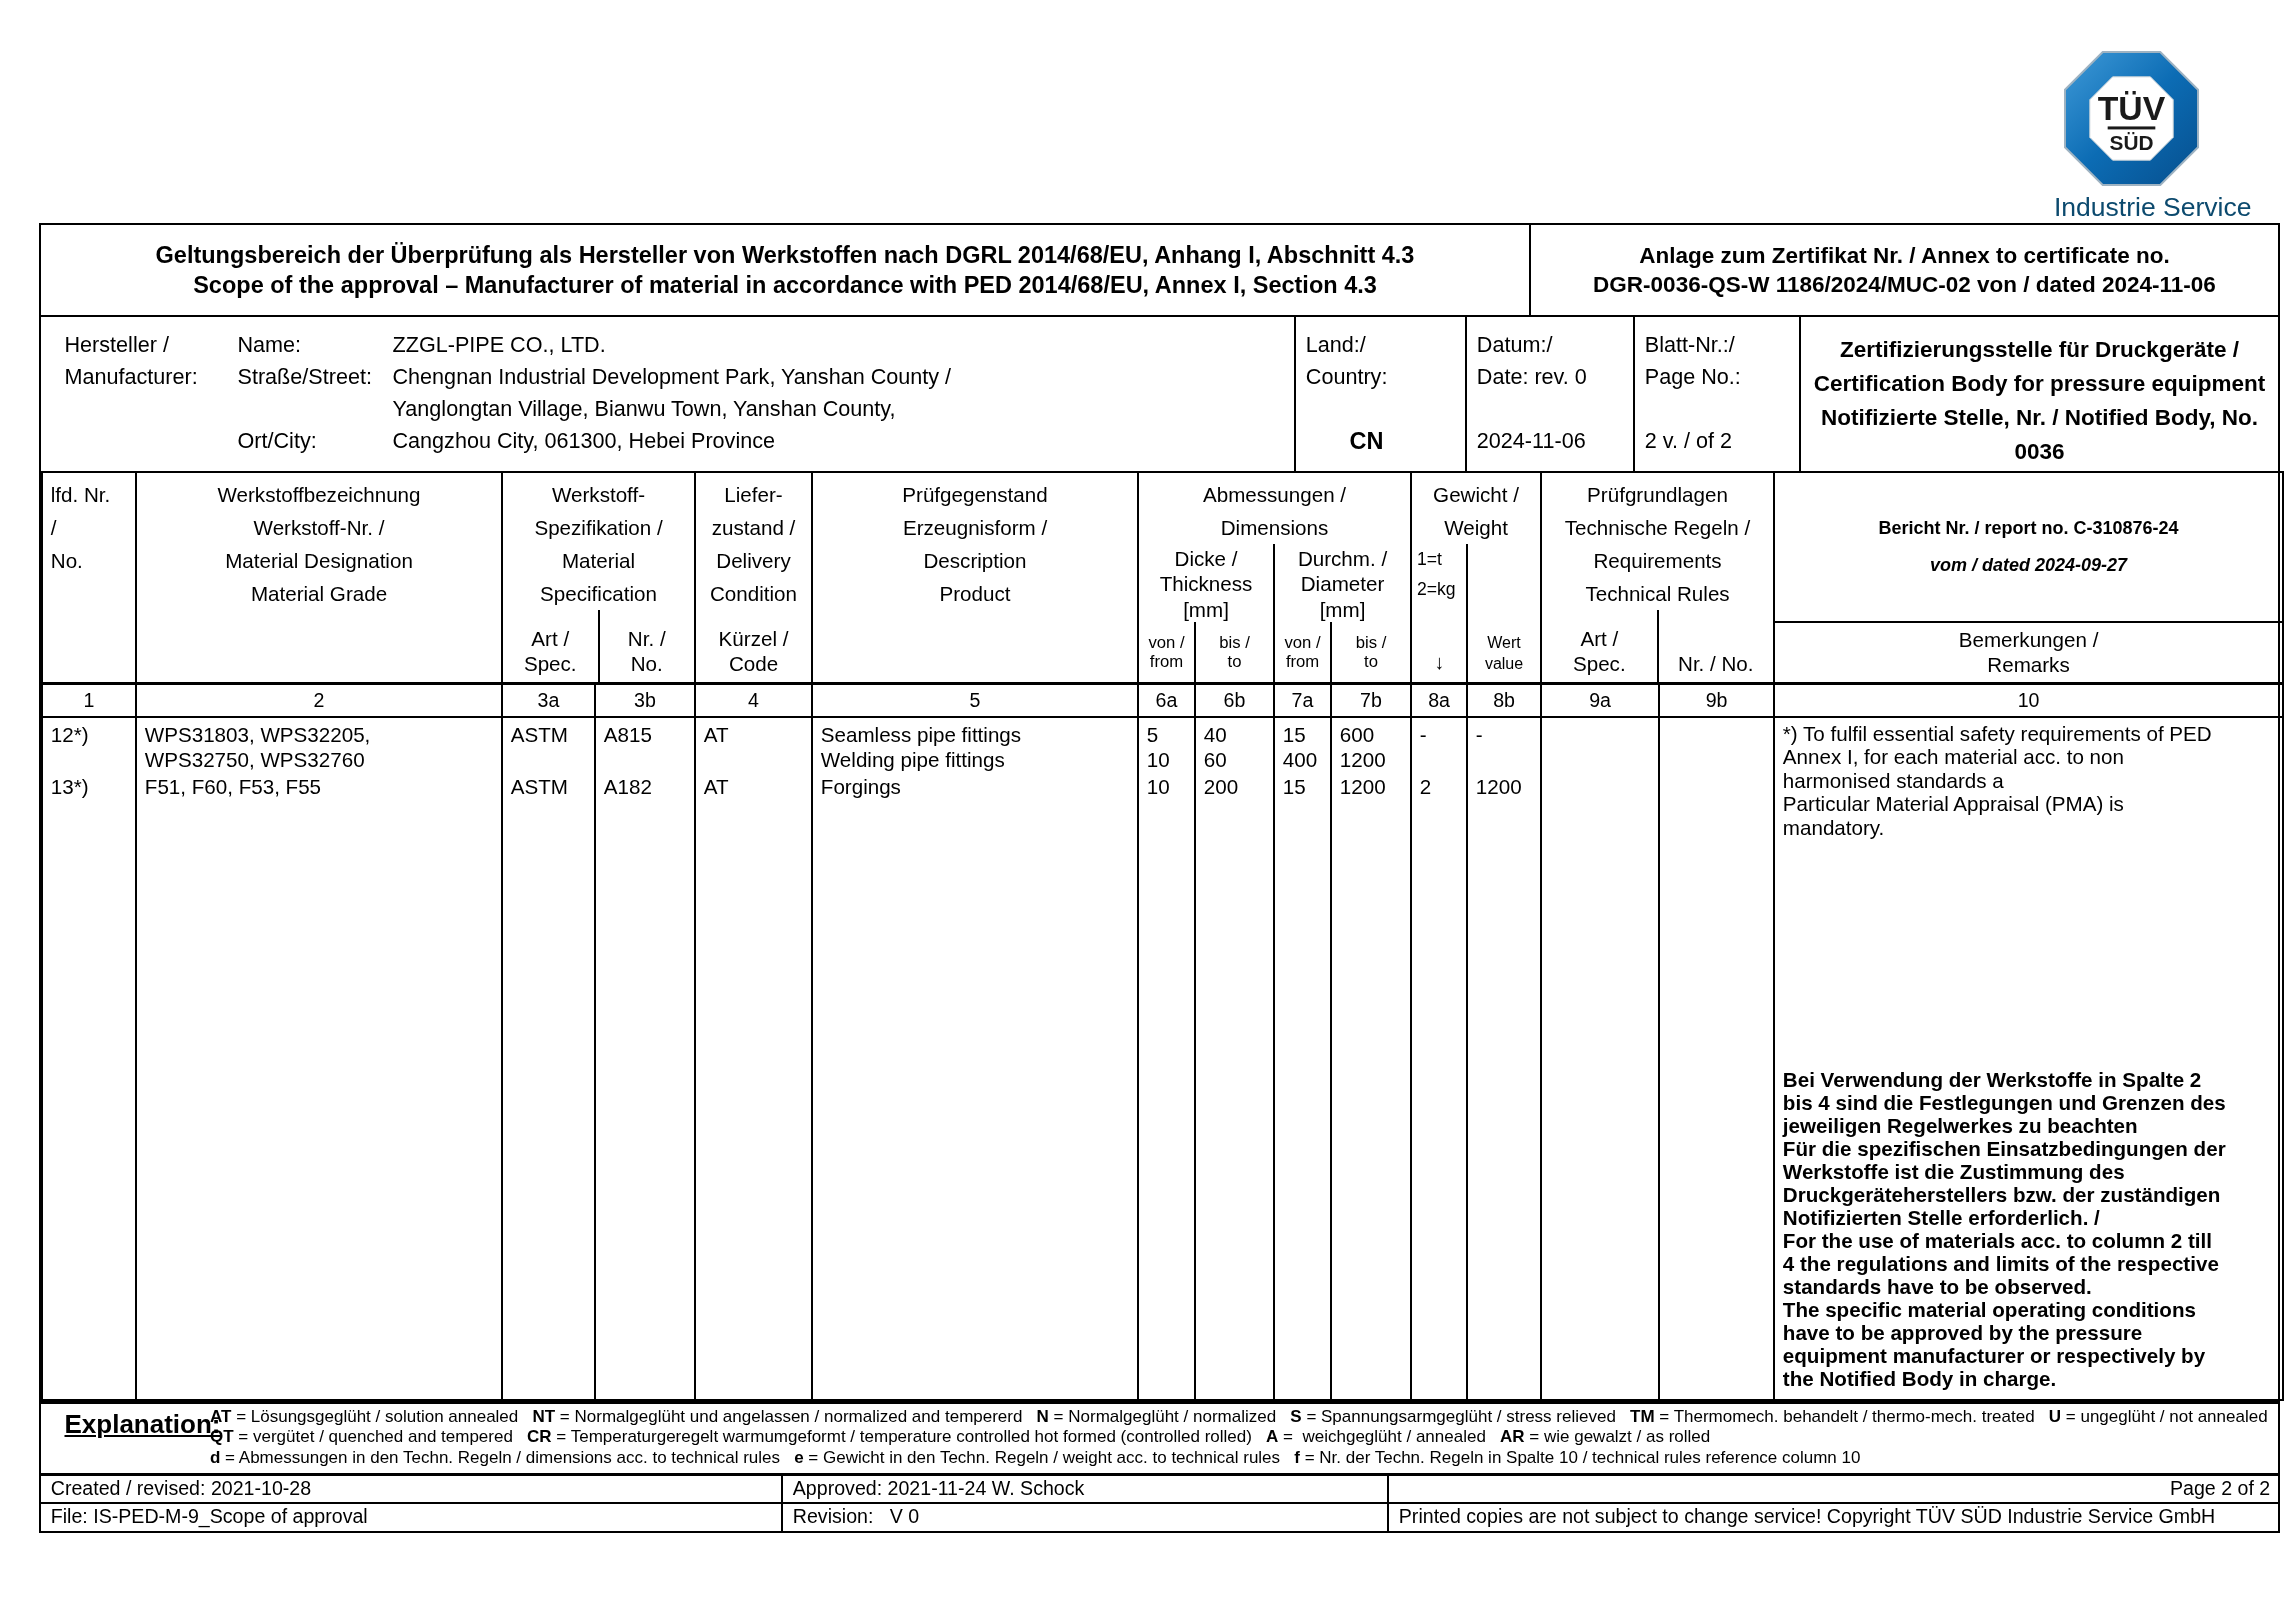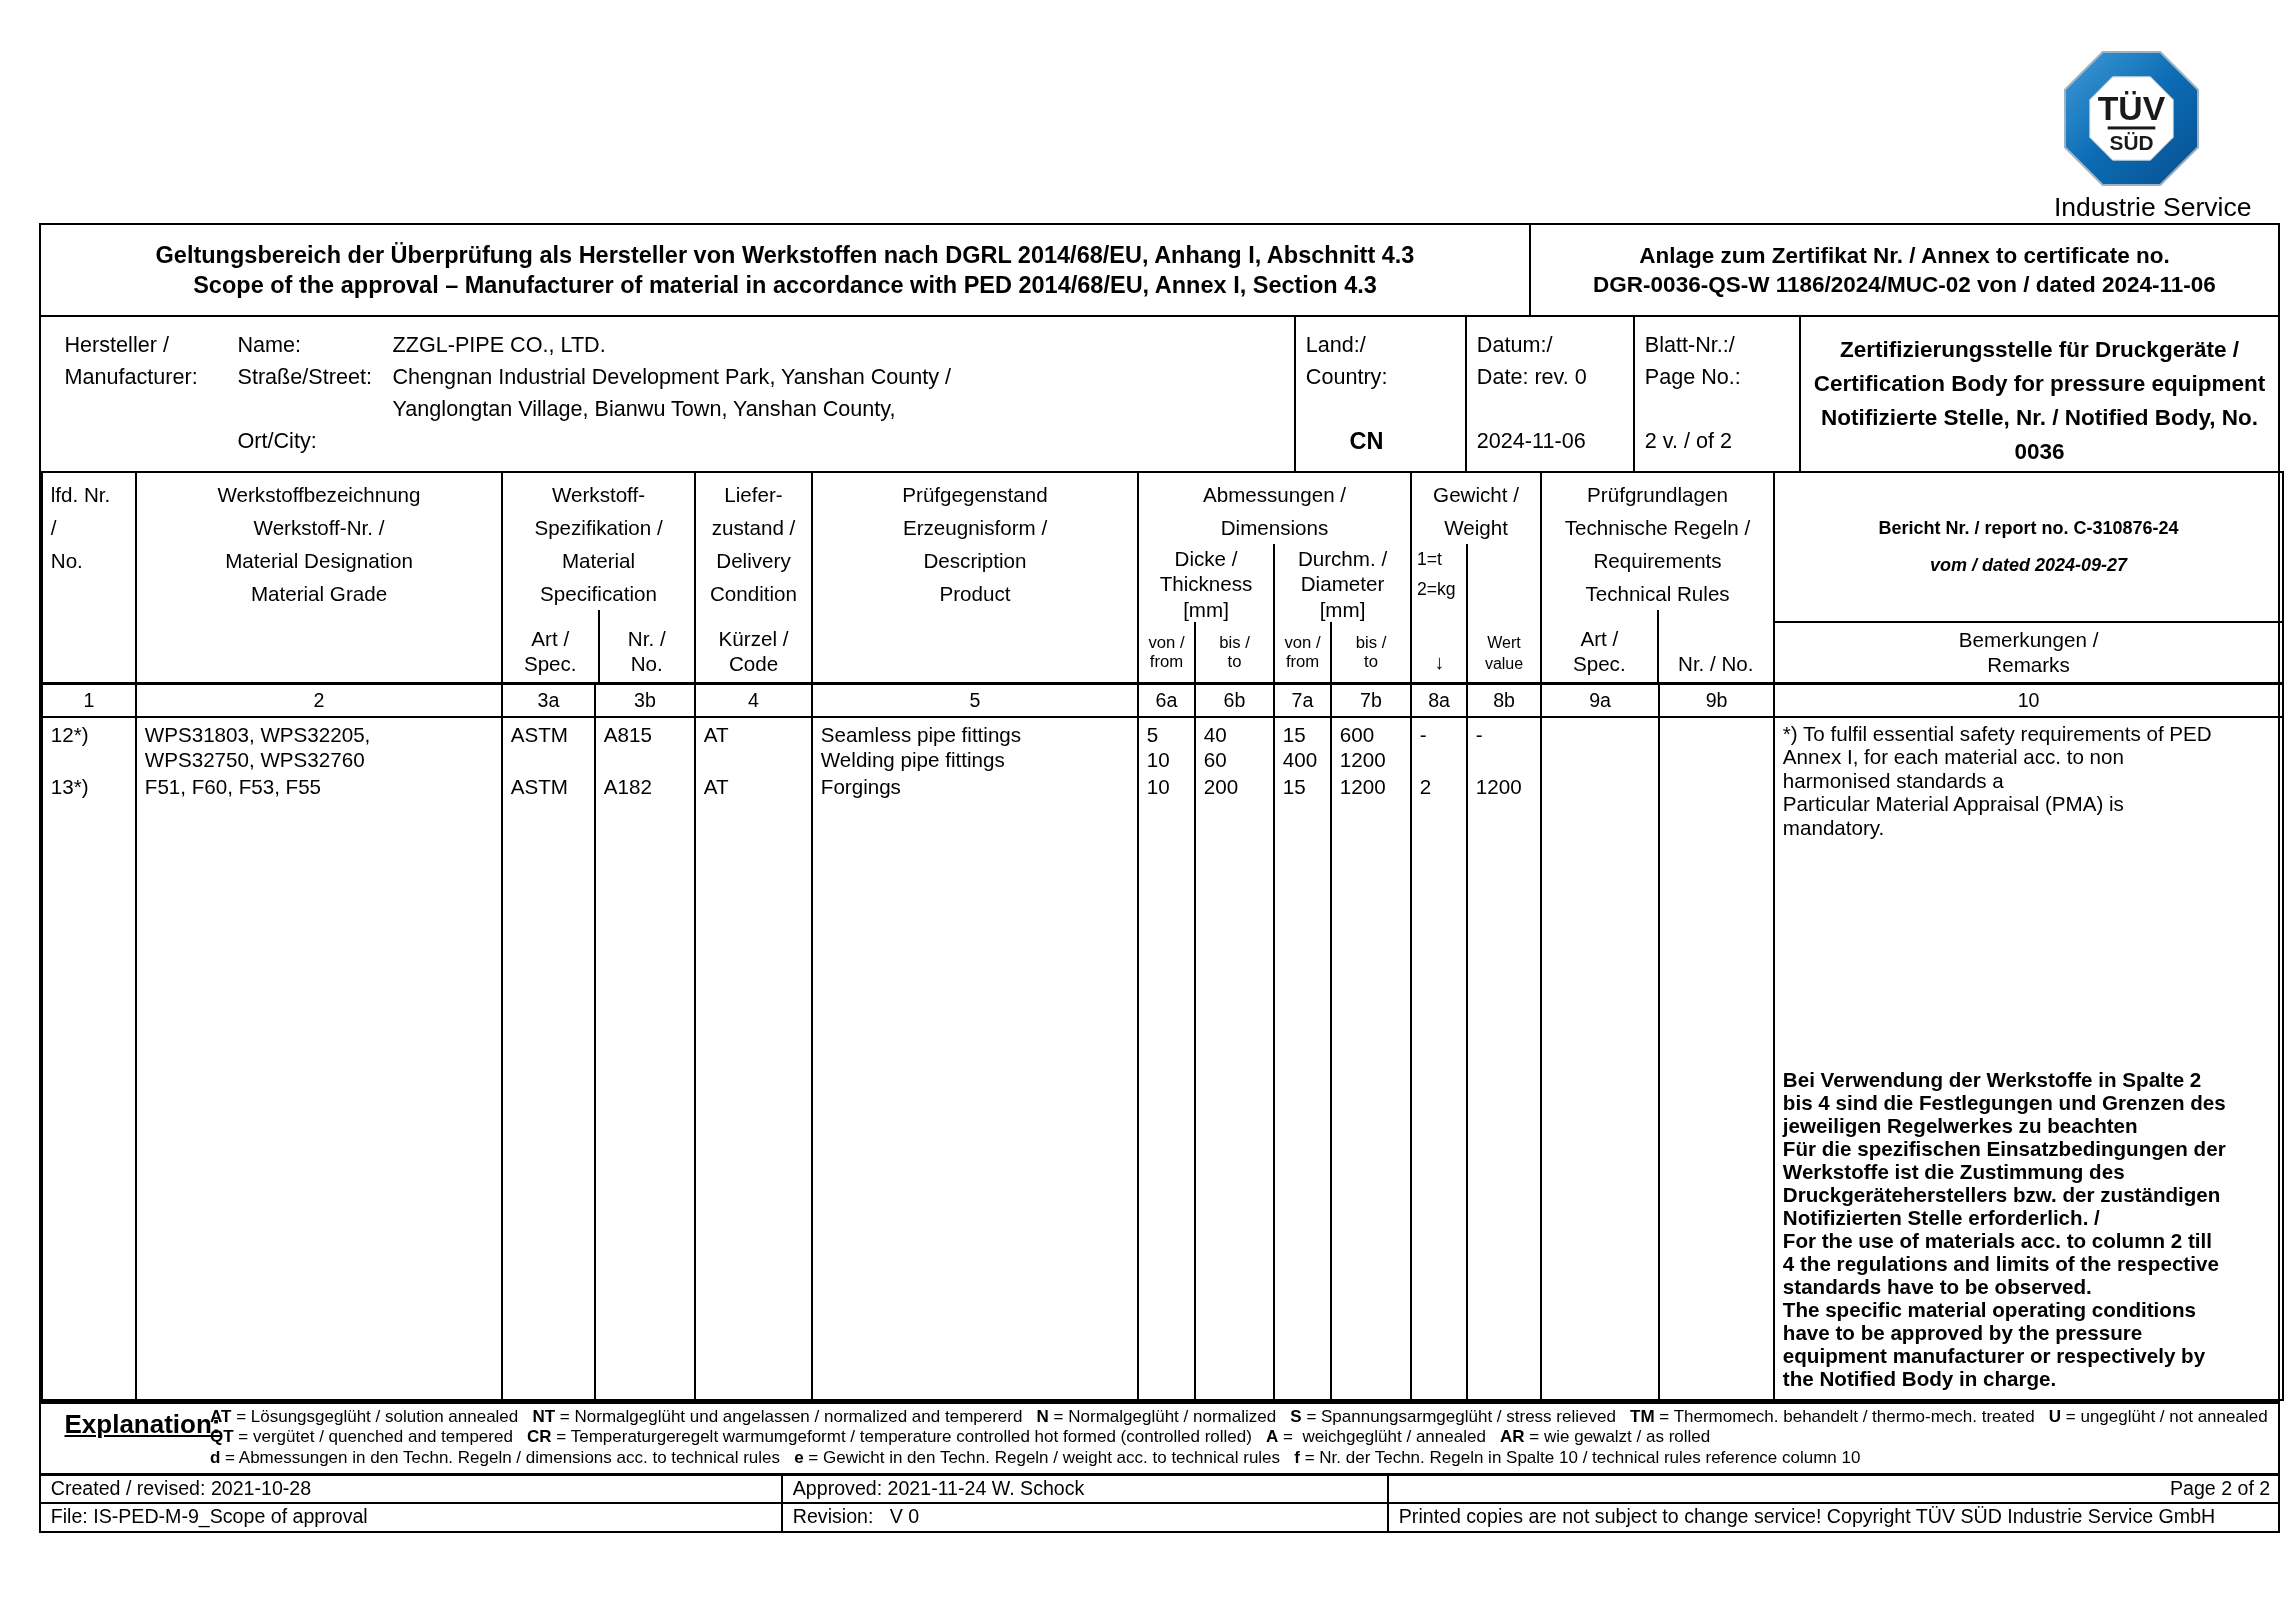--- a/index.html
+++ b/index.html
@@ -4,21 +4,21 @@
 <style>
   html,body { margin:0; padding:0; background:#fff; }
   .page {
     position:relative; width:2293px; height:1621px; background:#fff;
     font-family:"Liberation Sans", sans-serif; color:#000; overflow:hidden;
   }
   .pre { white-space:pre-line; }
 
   
   .logo { position:absolute; left:2062px; top:49px; width:139px; height:139px; }
-  .logo-sub { position:absolute; left:2054px; top:192px; width:222px; font-size:26.5px; color:#000000; }
+  .logo-sub { position:absolute; left:2054px; top:192px; width:222px; font-size:26.5px; color:#0c4a6e; }
 
   
   .doc { position:absolute; left:39px; top:223px; width:2241px; border:2.9px solid #000; box-sizing:border-box; background:#fff; }
 
   
   .band-title { display:grid; grid-template-columns:1488px 1fr; height:90px; }
   .bt-left, .bt-right { display:flex; flex-direction:column; justify-content:center; text-align:center; font-weight:bold; }
   .bt-left { font-size:23.5px; line-height:30px; }
   .bt-right { border-left:2px solid #000; font-size:22.5px; line-height:29px; }
 
@@ -134,20 +134,21 @@
         <div>
           <div class="mfr-line">Name:</div>
           <div class="mfr-line">Straße/Street:</div>
           <div class="mfr-line"></div>
           <div class="mfr-line">Ort/City:</div>
         </div>
         <div>
           <div class="mfr-line">ZZGL-PIPE CO., LTD.</div>
           <div class="mfr-line">Chengnan Industrial Development Park, Yanshan County /</div>
           <div class="mfr-line">Yanglongtan Village, Bianwu Town, Yanshan County,</div>
+          <div class="mfr-line">Cangzhou City, 061300, Hebei Province</div>
         </div>
       </div>
       <div class="hcell">
         <div class="pre">Land:/
 Country:</div>
         <div class="cell-val val-country">CN</div>
       </div>
       <div class="hcell">
         <div class="pre">Datum:/
 Date: rev. 0</div>

